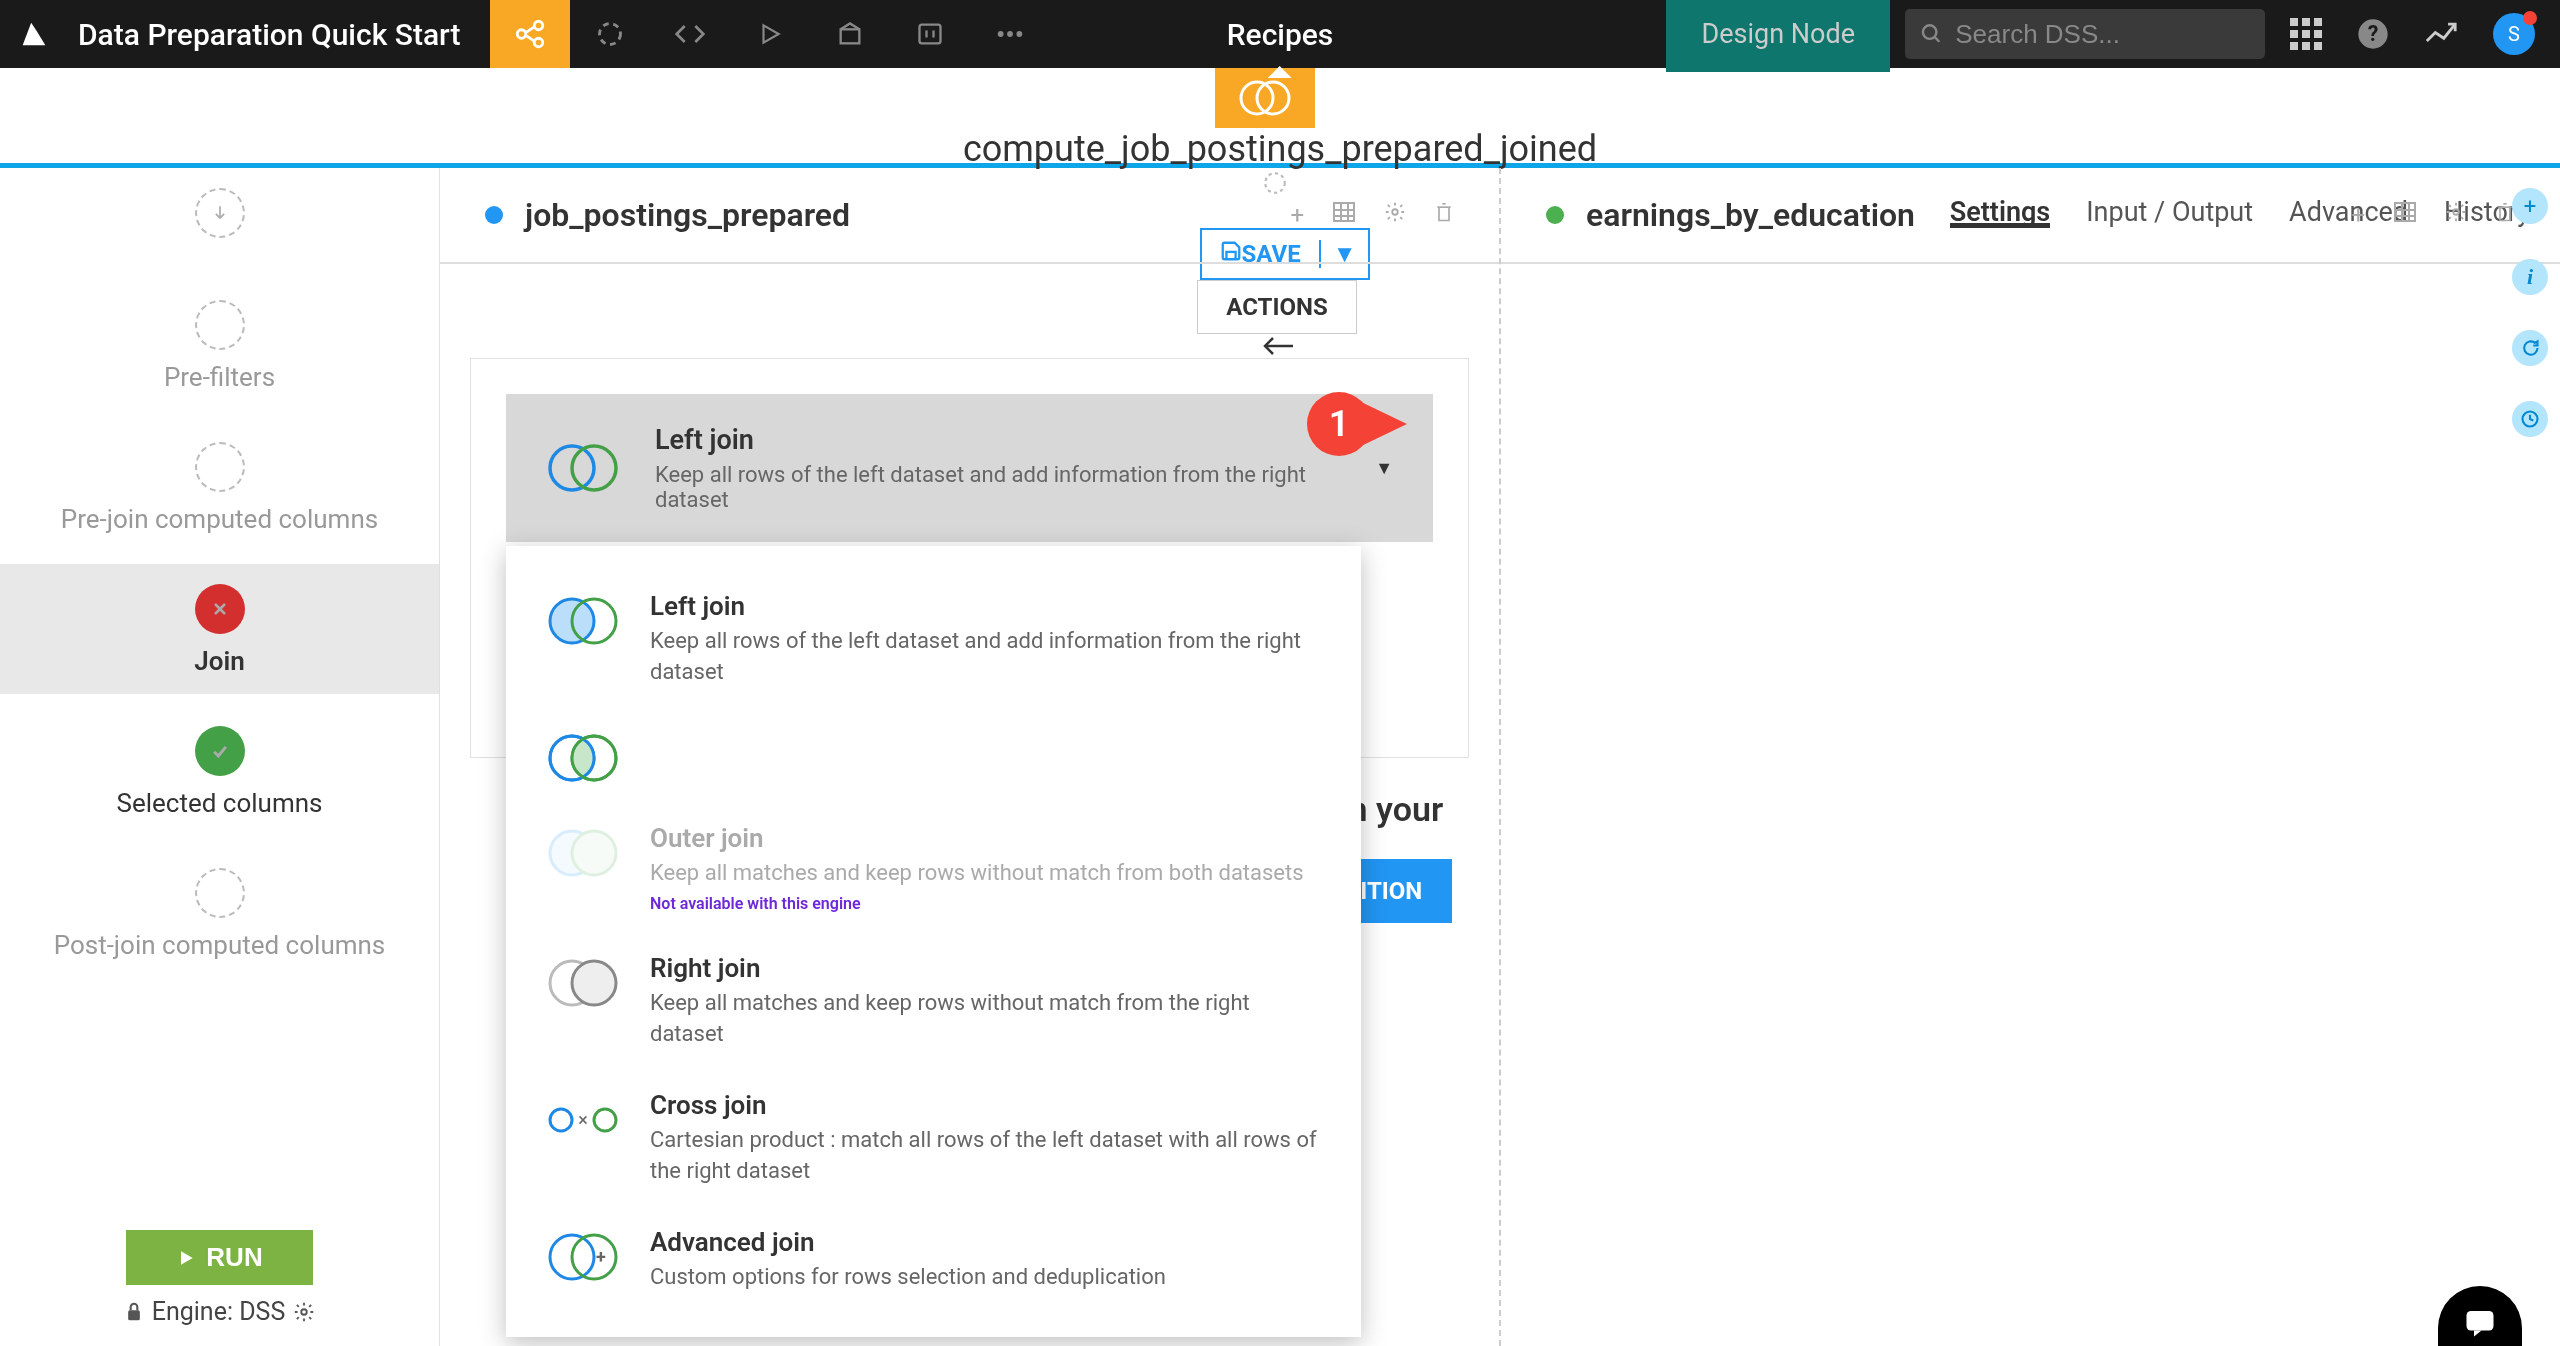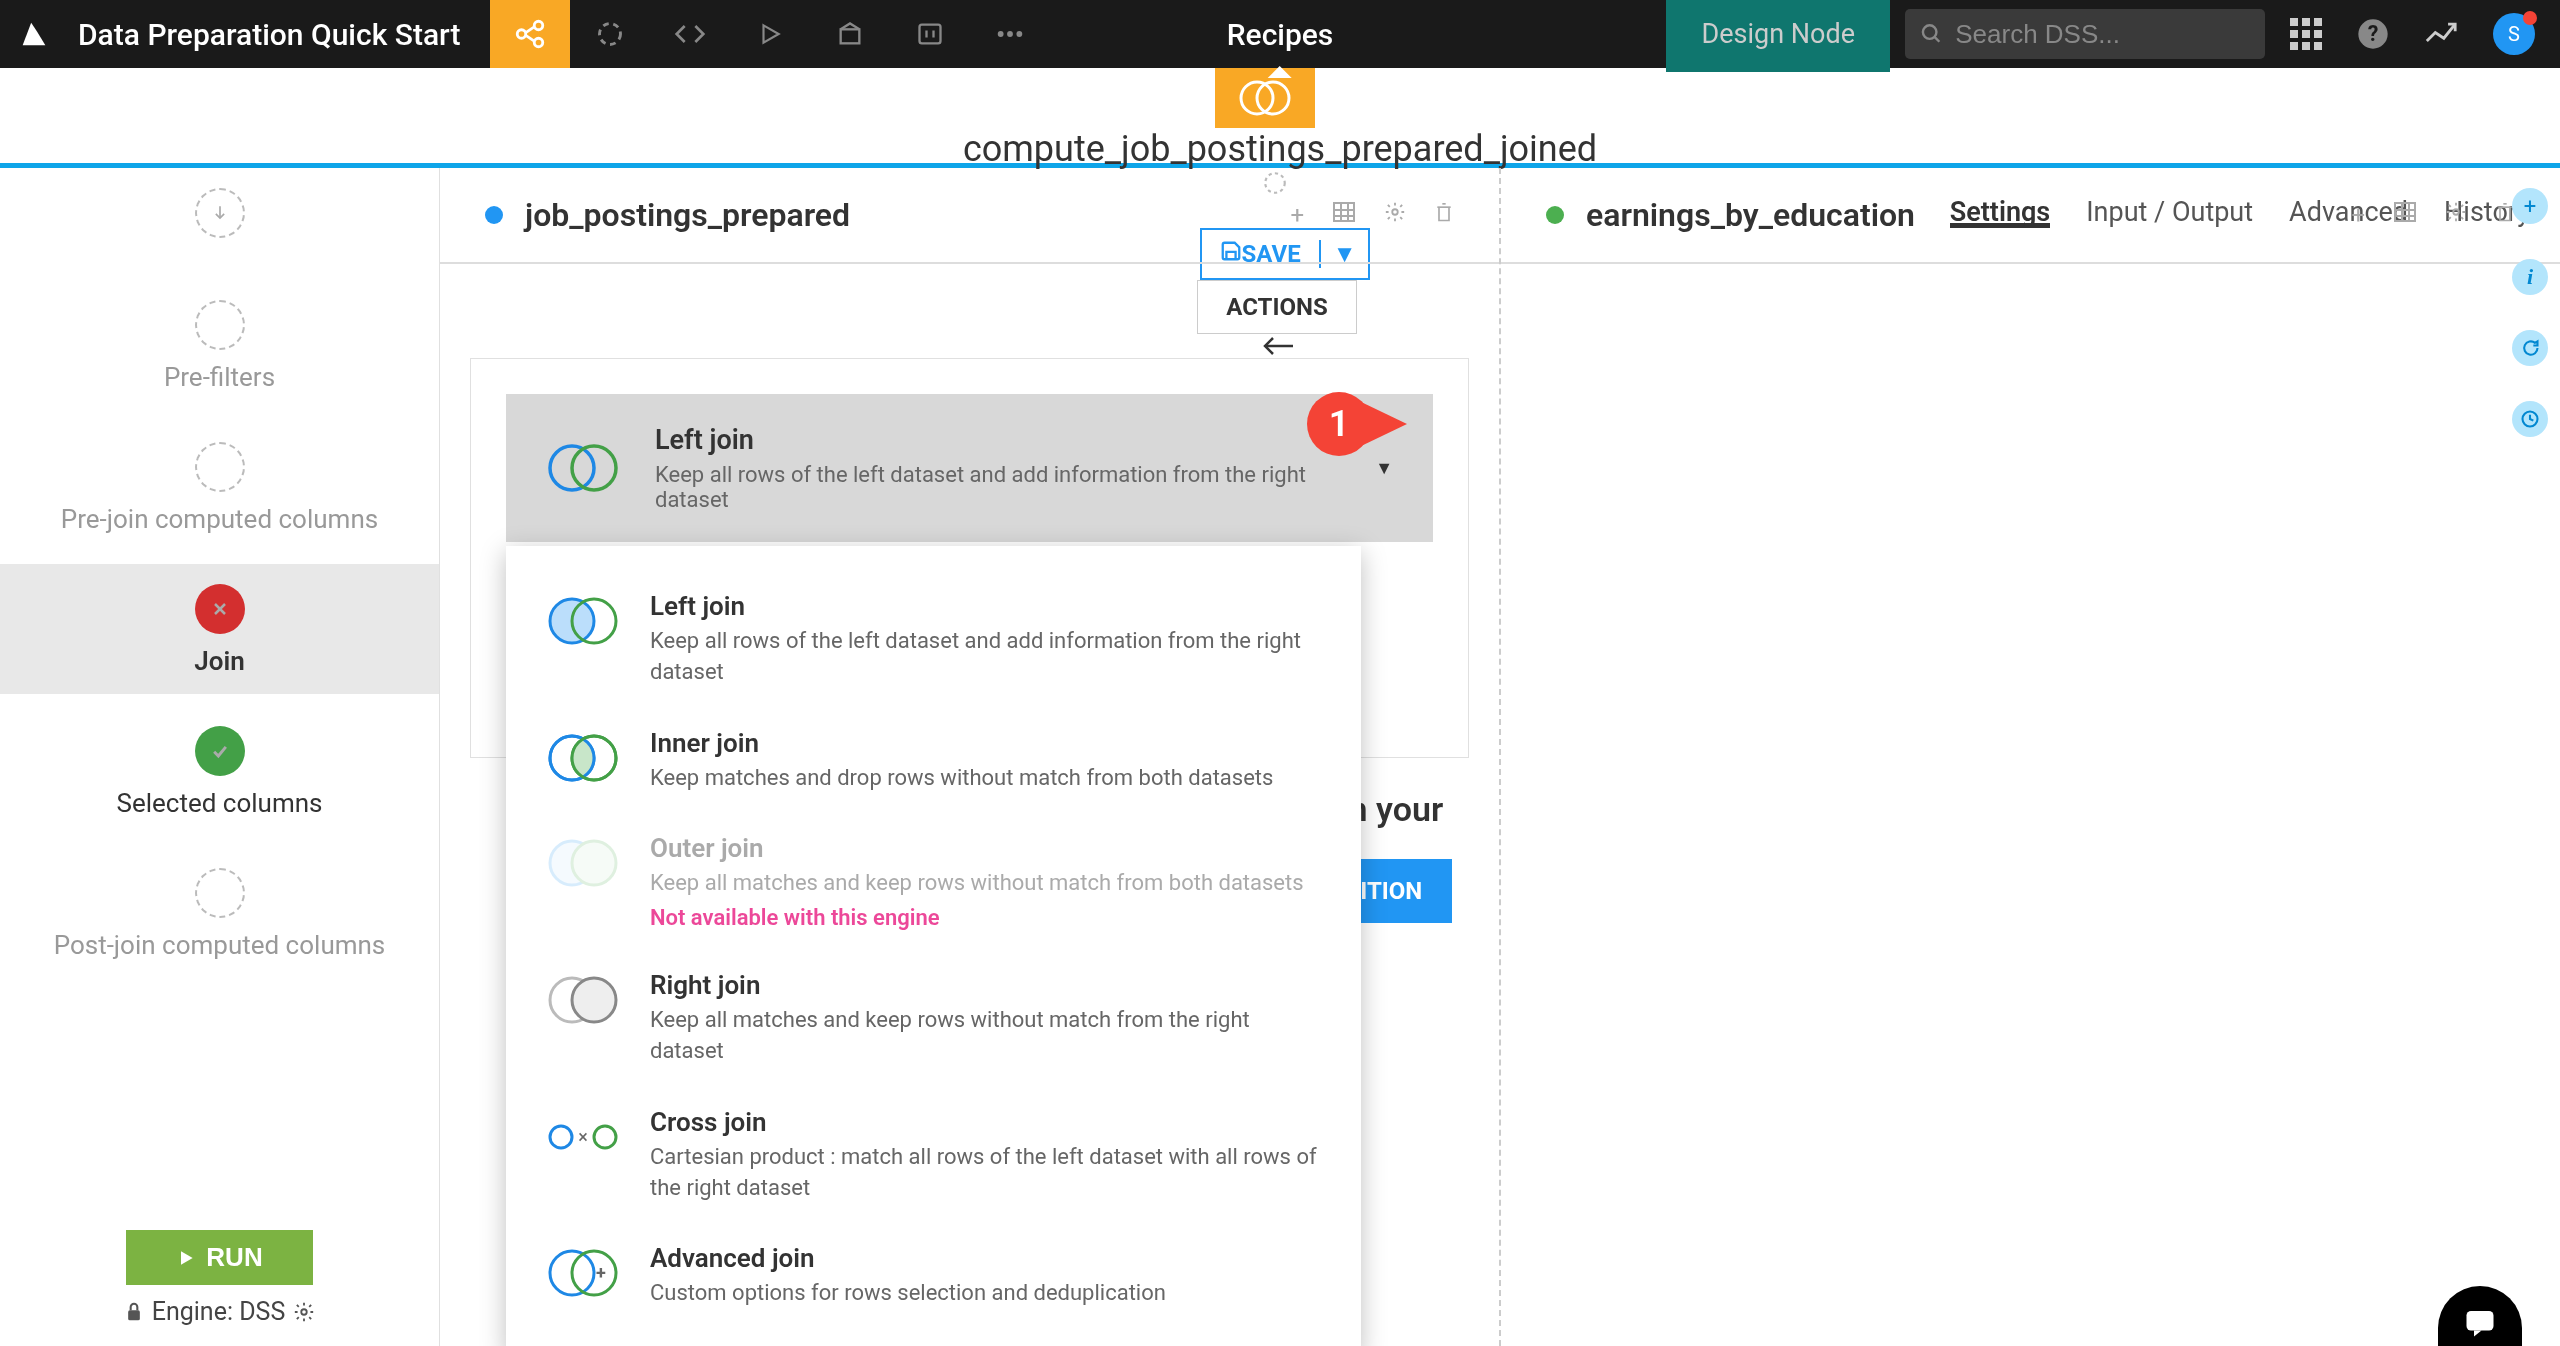--- a/index.html
+++ b/index.html
@@ -83,21 +83,21 @@
 
 
 .dropdown { position: absolute; background: #fff; box-shadow: 0 6px 24px rgba(0,0,0,0.25); width: 855px; top: 152px; left: 0; z-index: 5; padding: 25px 0; }
 .dd-item { display: flex; align-items: flex-start; gap: 30px; padding: 20px 40px; cursor: pointer; }
 .dd-item .venn { margin-top: 5px; }
 .dd-info .join-title { font-size: 26px; }
 .dd-info .join-desc { font-size: 22px; color: #666; margin-top: 5px; line-height: 1.4; }
 .dd-item.disabled { opacity: 1; }
 .dd-item.disabled .join-title { color: #aaa; }
 .dd-item.disabled .join-desc { color: #aaa; }
-.dd-na { font-size: 22px; color: #ec4899; font-weight: 600; margin-top: 6px; }
+.dd-na { font-size: 16px; color: #6d28d9; font-weight: 600; margin-top: 6px; }
 .dd-item .venn-svg { opacity: 1; }
 .dd-item.disabled .venn-svg { opacity: 0.35; }
 
 
 .select-text { position: absolute; top: 430px; left: 530px; font-size: 34px; font-weight: 600; color: #333; z-index: 0; }
 .add-condition-btn { position: absolute; top: 500px; left: 700px; background: #2196f3; color: #fff; font-size: 24px; font-weight: 700; padding: 18px 30px; z-index: 0; }
 
 
 .right-rail { position: absolute; right: 0; top: 168px; bottom: 0; width: 60px; display: flex; flex-direction: column; align-items: center; gap: 35px; padding-top: 20px; }
 .rail-icon { width: 36px; height: 36px; border-radius: 50%; display: flex; align-items: center; justify-content: center; color: #fff; font-size: 22px; }
@@ -364,24 +364,20 @@
                     <clipPath id="cinner">
                       <circle cx="48" cy="25" r="22"></circle>
                     </clipPath>
                   </defs>
                 <circle cx="26" cy="25" r="22" fill="none" stroke="#1e88e5" stroke-width="3"></circle>
                 <circle cx="48" cy="25" r="22" fill="none" stroke="#43a047" stroke-width="3"></circle>
                 <circle cx="26" cy="25" r="22" fill="#c8e6c9" clip-path="url(#cinner)"></circle>
                 <circle cx="26" cy="25" r="22" fill="none" stroke="#1e88e5" stroke-width="3"></circle>
                 <circle cx="48" cy="25" r="22" fill="none" stroke="#43a047" stroke-width="3"></circle>
               </svg>
-              <div class="dd-info">
-                <div class="join-title">Inner join</div>
-                <div class="join-desc">Keep matches and drop rows without match from both datasets</div>
-              </div>
             </div>
             <div class="dd-item disabled">
               <svg class="venn venn-svg" viewBox="0 0 74 50">
                   <circle cx="26" cy="25" r="22" fill="#e3f2fd" stroke="#90caf9" stroke-width="3"></circle>
                   <circle cx="48" cy="25" r="22" fill="#e8f5e9" stroke="#a5d6a7" stroke-width="3"></circle>
                 </svg>
               <div class="dd-info">
                 <div class="join-title">Outer join</div>
                 <div class="join-desc">Keep all matches and keep rows without match from both datasets</div>
                 <div class="dd-na">Not available with this engine</div>

